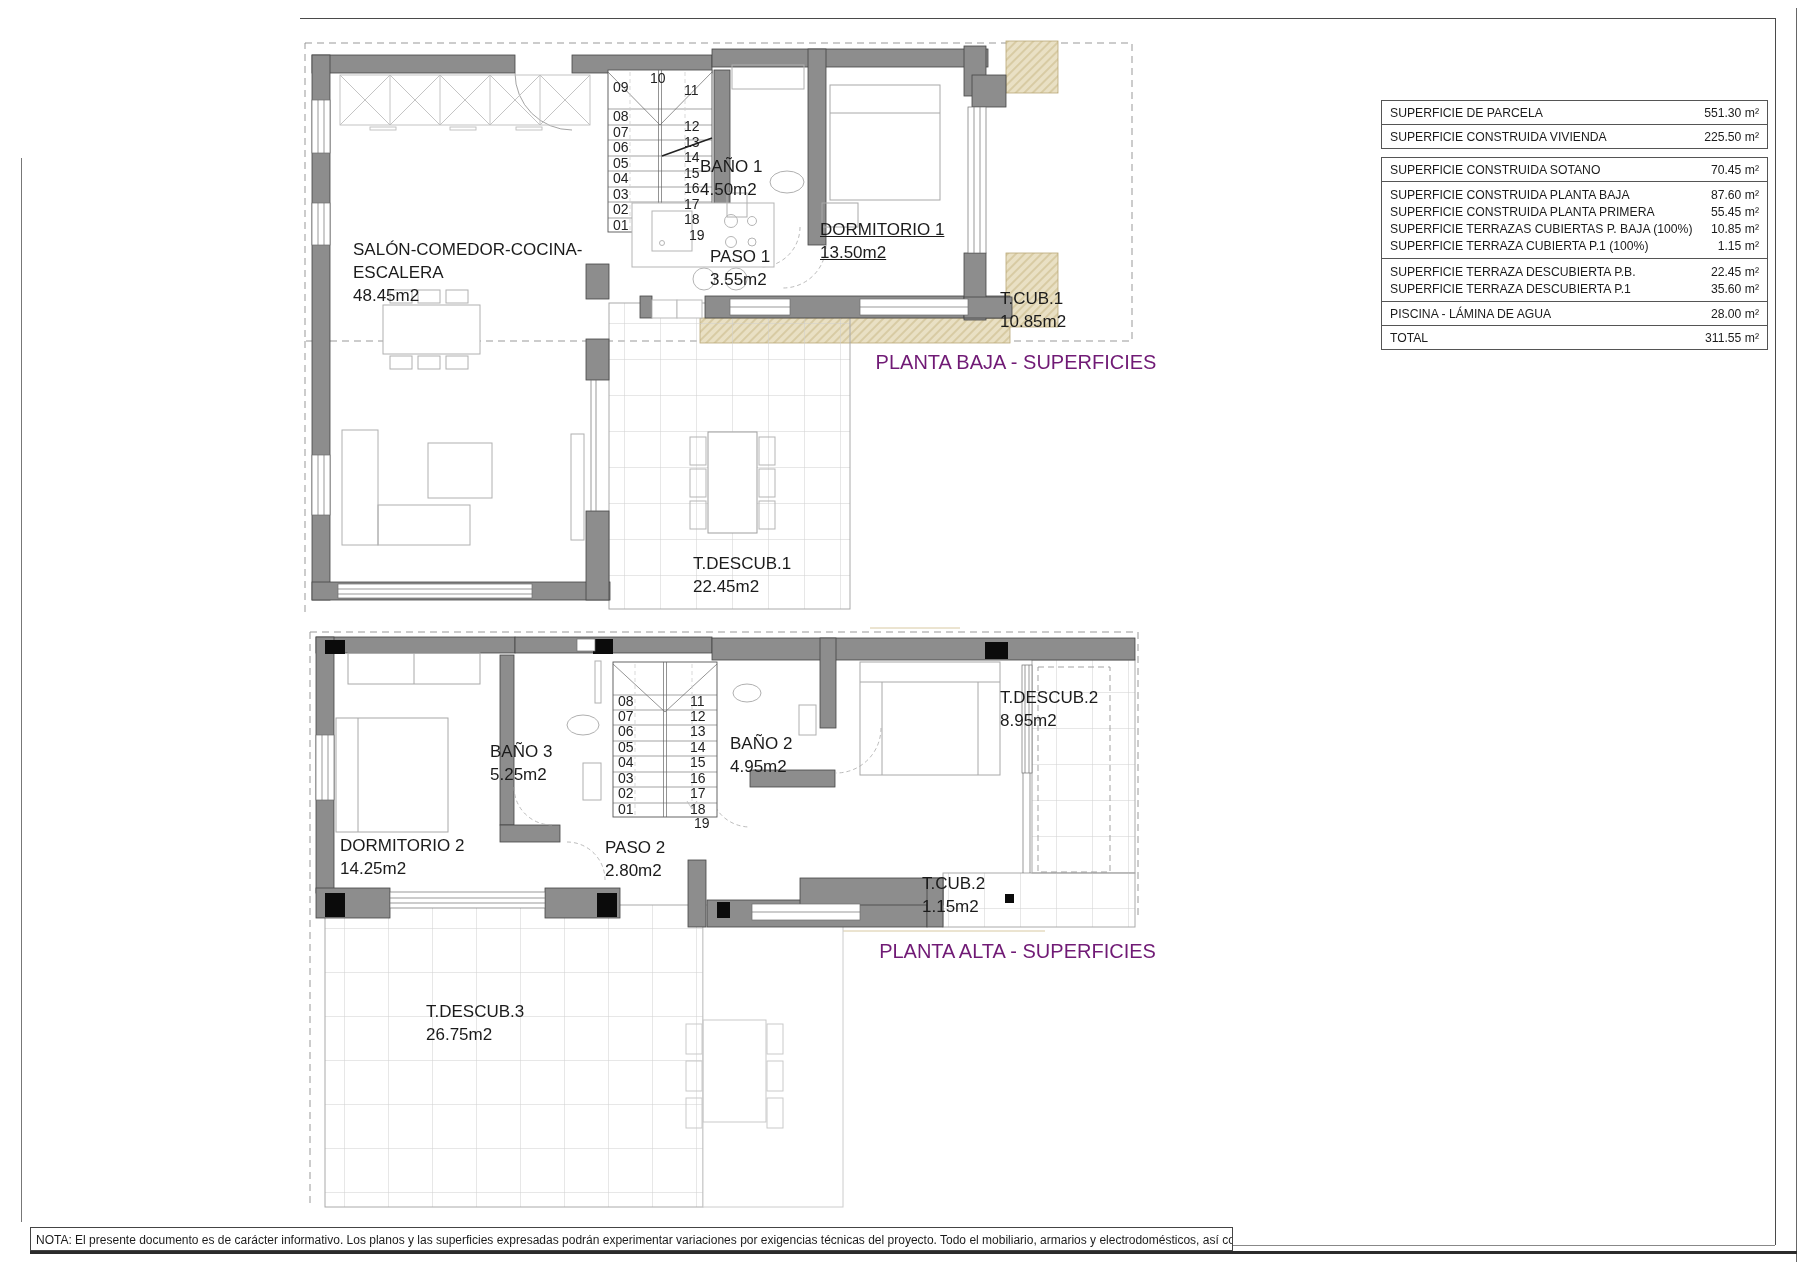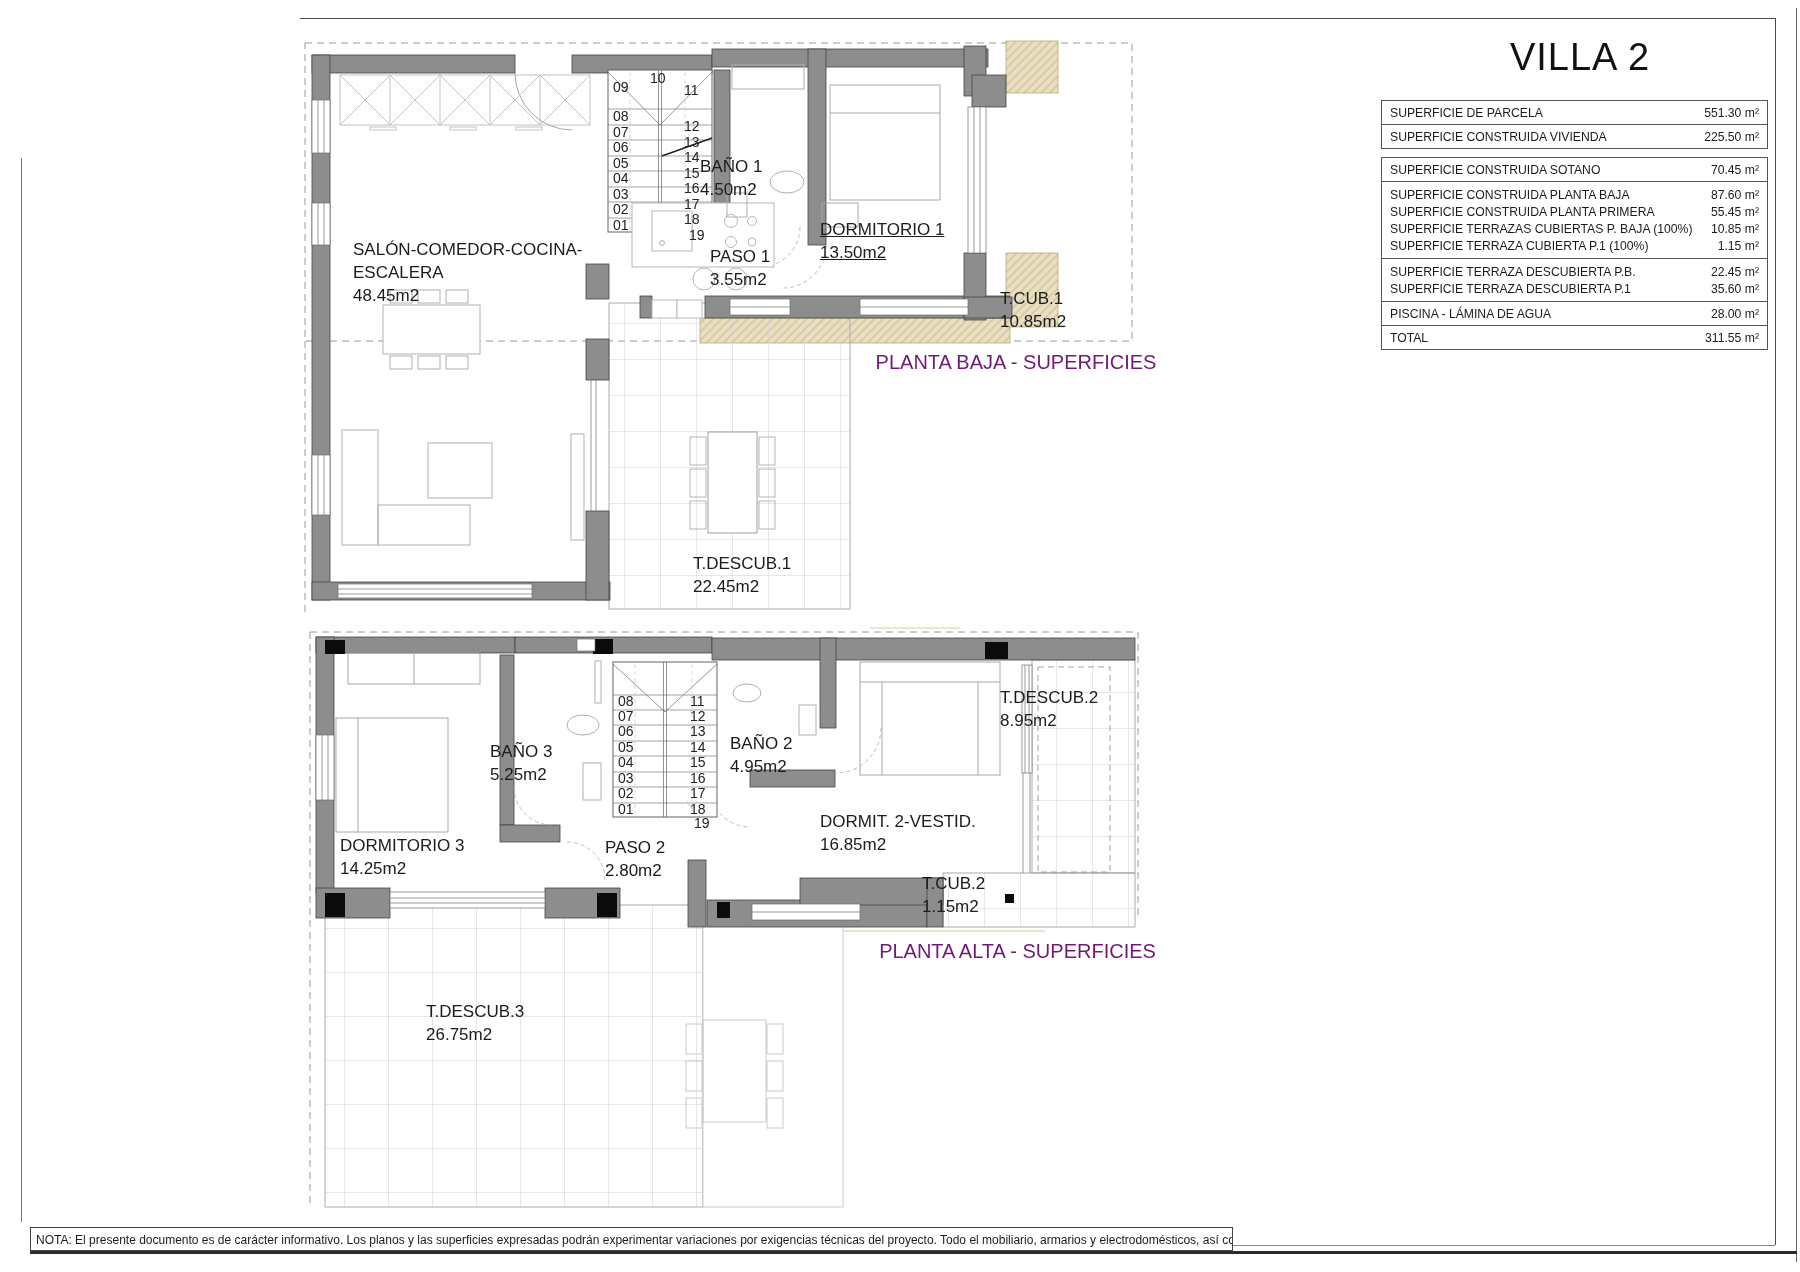--- a/index.html
+++ b/index.html
@@ -32,21 +32,20 @@
 <body>
 
 <div class="page">
 
   <div class="hline" style="left:300px;top:18px;width:1475px;height:1px;"></div>
   <div class="vline" style="left:1775px;top:18px;width:1px;height:1227px;"></div>
   <div class="vline" style="left:1796px;top:8px;width:1px;height:1254px;background:#666;"></div>
   <div class="vline" style="left:21px;top:158px;width:1px;height:1064px;background:#777;"></div>
   <div class="hline" style="left:1233px;top:1245px;width:542px;height:1px;background:#888;"></div>
 
-  <div class="title">VILLA 2</div>
 
   <div class="stable">
       <div class="tgroup spaced gap">
         <div class="trow">
           <span class="tlab">SUPERFICIE DE PARCELA</span>
           <span class="tval">551.30 m²</span>
         </div>
         <div class="trow">
           <span class="tlab">SUPERFICIE CONSTRUIDA VIVIENDA</span>
           <span class="tval">225.50 m²</span>
@@ -426,38 +425,34 @@
             <rect x="386" y="441" width="16" height="30"></rect>
             <rect x="386" y="478" width="16" height="30"></rect>
           <rect x="467" y="404" width="16" height="30"></rect>
             <rect x="467" y="441" width="16" height="30"></rect>
             <rect x="467" y="478" width="16" height="30"></rect>
         </g>
       </g>
     </svg>
 
     <div class="rlab" style="left:40px;top:214px;width:185px;">
-      <div>DORMITORIO 3</div>
+      <div>DORMITORIO 2</div>
       <div>14.25m2</div>
     </div>
     <div class="rlab" style="left:190px;top:120px;width:110px;">
       <div>BAÑO 3</div>
       <div>5.25m2</div>
     </div>
     <div class="rlab" style="left:430px;top:112px;width:110px;">
       <div>BAÑO 2</div>
       <div>4.95m2</div>
     </div>
     <div class="rlab" style="left:305px;top:216px;width:110px;">
       <div>PASO 2</div>
       <div>2.80m2</div>
-    </div>
-    <div class="rlab" style="left:520px;top:190px;width:210px;">
-      <div>DORMIT. 2-VESTID.</div>
-      <div>16.85m2</div>
     </div>
     <div class="rlab" style="left:700px;top:66px;width:140px;">
       <div>T.DESCUB.2</div>
       <div>8.95m2</div>
     </div>
     <div class="rlab" style="left:622px;top:252px;width:108px;">
       <div>T.CUB.2</div>
       <div>1.15m2</div>
     </div>
     <div class="rlab" style="left:126px;top:380px;width:155px;">

